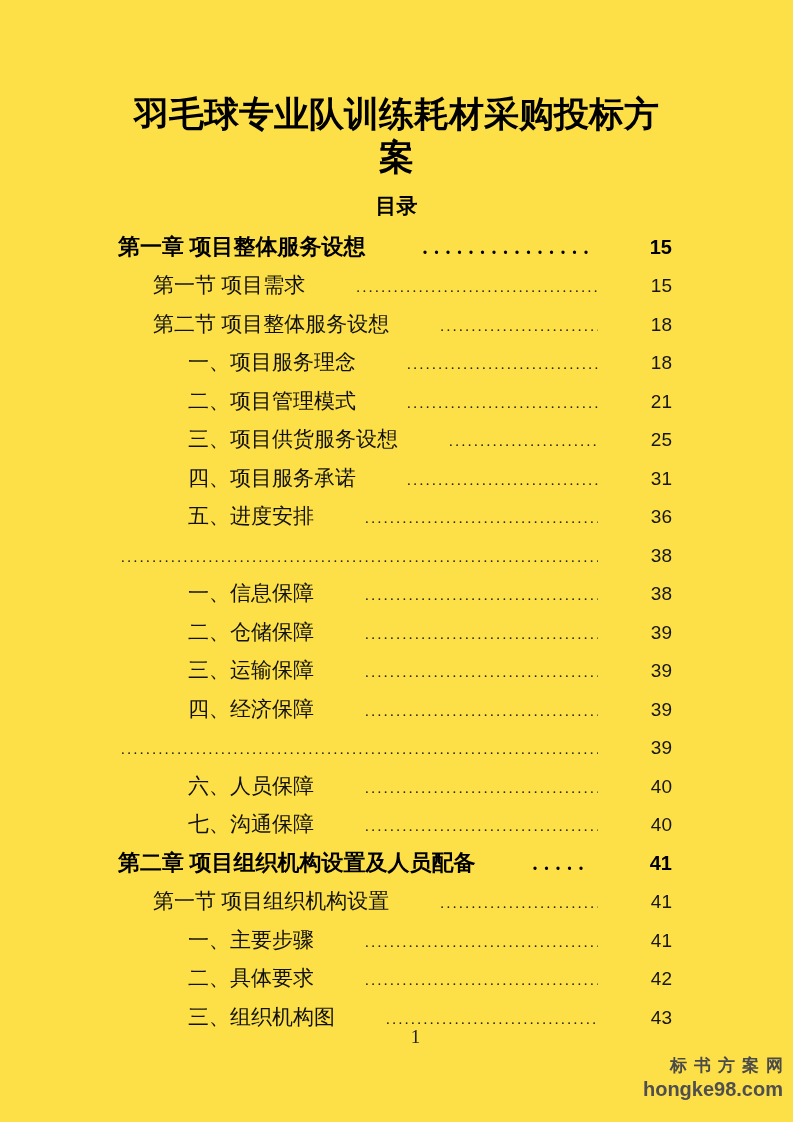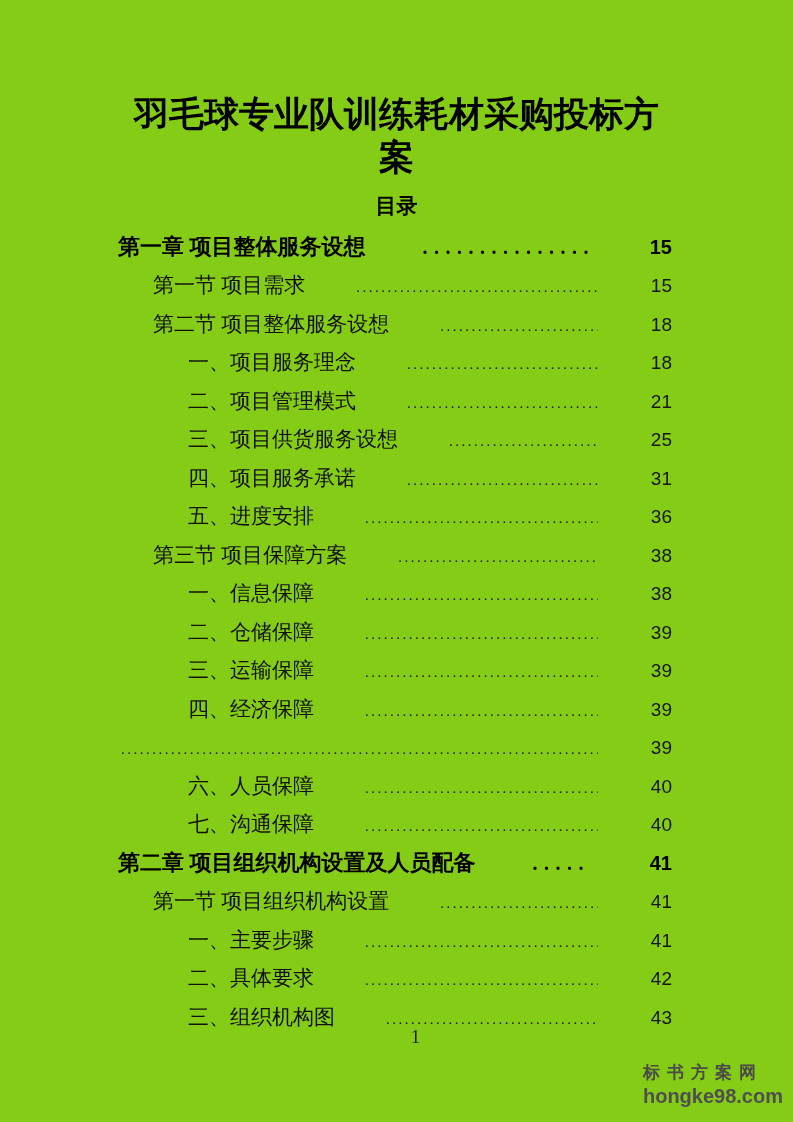--- a/index.html
+++ b/index.html
@@ -4,21 +4,21 @@
 <style>
   html, body {
     margin: 0;
     padding: 0;
     background: #ffffff;
   }
   .page {
     position: relative;
     width: 793px;
     height: 1122px;
-    background: #84cc16;
+    background: #fde047;
     overflow: hidden;
     font-family: "Liberation Serif", "DejaVu Serif", serif;
     color: #111111;
   }
   .doc-title {
     margin: 93px auto 0 auto;
     width: 540px;
     font-size: 35px;
     line-height: 1.24;
     font-weight: bold;
@@ -98,22 +98,22 @@
     left: 0;
     width: 100%;
     text-align: center;
     text-indent: 38px;
     font-size: 19px;
     color: #222222;
   }
   .watermark {
     position: absolute;
     right: 10px;
-    bottom: 12px;
-    text-align: left;
+    bottom: 19px;
+    text-align: right;
     font-family: "Liberation Sans", "DejaVu Sans", sans-serif;
   }
   .wm-name {
     font-size: 17px;
     line-height: 20px;
     font-weight: bold;
     color: #4a4a4a;
     letter-spacing: 7px;
     margin-right: -7px;
   }
@@ -176,21 +176,20 @@
     <span class="toc-page">31</span>
   </div>
 
   <div class="toc-row level-sub">
     <span class="toc-label">五、进度安排</span>
     <span class="toc-leader"></span>
     <span class="toc-page">36</span>
   </div>
 
   <div class="toc-row level-section">
-    <span class="toc-label">第三节 项目保障方案</span>
     <span class="toc-leader"></span>
     <span class="toc-page">38</span>
   </div>
 
   <div class="toc-row level-sub">
     <span class="toc-label">一、信息保障</span>
     <span class="toc-leader"></span>
     <span class="toc-page">38</span>
   </div>
 

